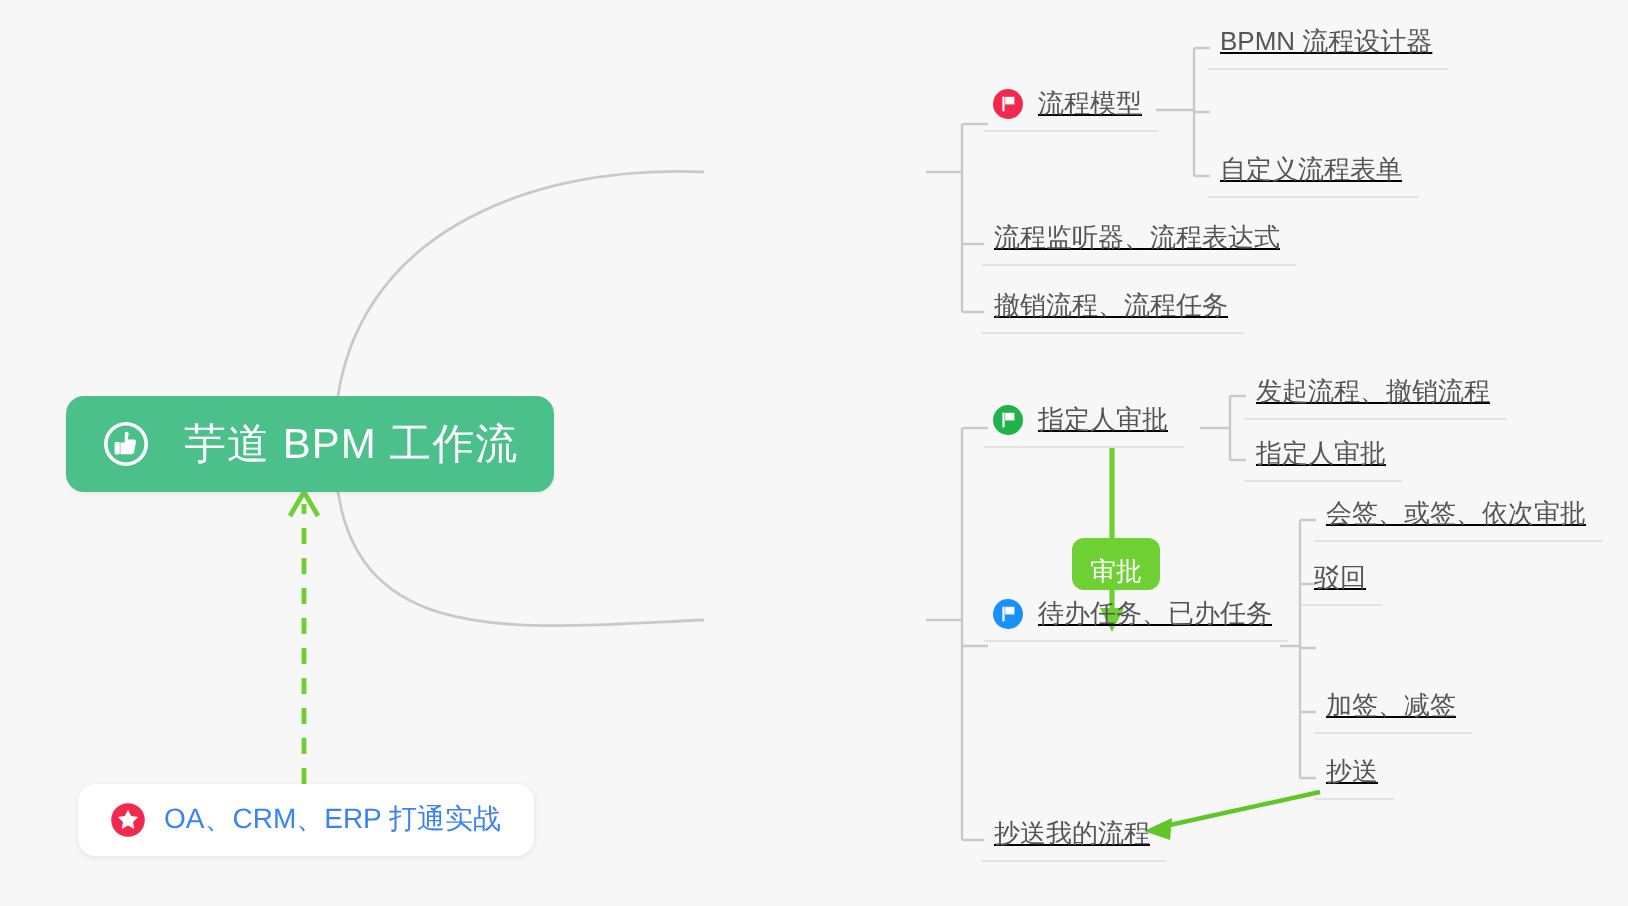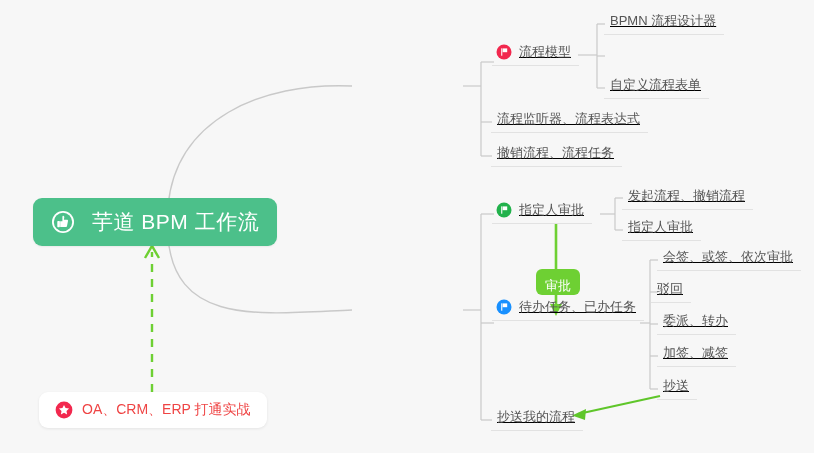--- a/index.html
+++ b/index.html
@@ -87,21 +87,21 @@
     align-items: center;
     gap: 9px;
     background: #ffffff;
     border-radius: 9px;
     padding: 0 16px;
     height: 36px;
     box-sizing: border-box;
     box-shadow: 0 1px 3px rgba(0,0,0,0.08);
   }
   .callout-label {
-    color: #ef4444;
+    color: #3b82f6;
     font-size: 14px;
     white-space: nowrap;
     text-align: right;
   }
 
   
   .arrow-label {
     position: absolute;
     background: #6ed033;
     border-radius: 6px;
@@ -246,23 +246,20 @@
     </span>
     <span class="leaf-label">待办任务、已办任务</span>
   </div>
 
   <div class="leaf-node no-icon" style="left:657px; top:246px;">
     <span class="leaf-label">会签、或签、依次审批</span>
   </div>
   <div class="leaf-node no-icon" style="left:635px; top:278px;margin-left:16px;">
     <span class="leaf-label">驳回</span>
   </div>
-  <div class="leaf-node no-icon" style="left:657px; top:310px;">
-    <span class="leaf-label">委派、转办</span>
-  </div>
   <div class="leaf-node no-icon" style="left:657px; top:342px;">
     <span class="leaf-label">加签、减签</span>
   </div>
   <div class="leaf-node no-icon" style="left:657px; top:375px;">
     <span class="leaf-label">抄送</span>
   </div>
 
   <div class="leaf-node no-icon" style="left:491px; top:406px;">
     <span class="leaf-label">抄送我的流程</span>
   </div>

